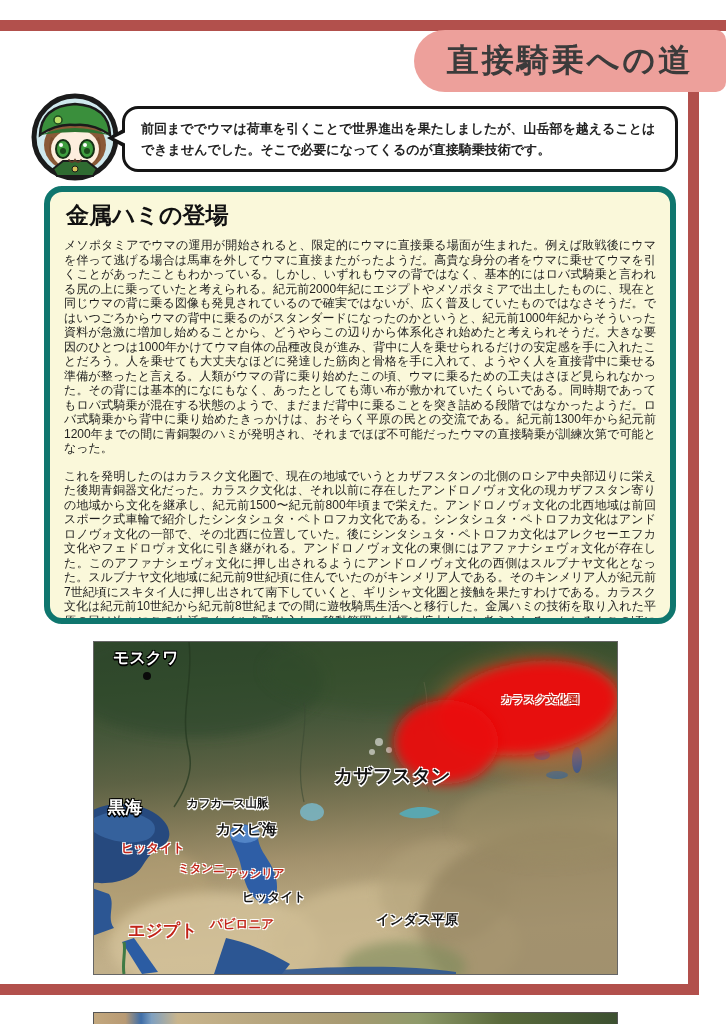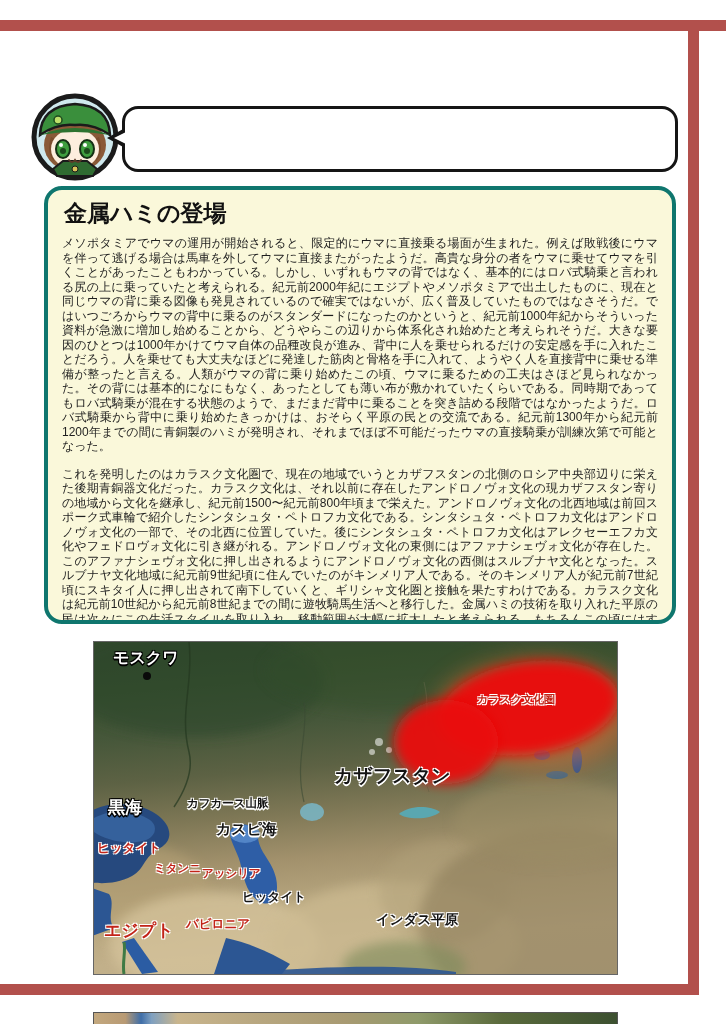--- a/index.html
+++ b/index.html
@@ -21,49 +21,52 @@
   .bubble{position:absolute;left:122px;top:106px;width:556px;height:66px;background:#ffffff;
           border:3px solid #151515;border-radius:16px;box-sizing:border-box;}
   .bubble-tail-outer{position:absolute;left:-18px;top:19px;width:0;height:0;
           border-top:10px solid transparent;border-bottom:10px solid transparent;border-right:18px solid #151515;}
   .bubble-tail-inner{position:absolute;left:-11px;top:23px;width:0;height:0;
           border-top:6px solid transparent;border-bottom:6px solid transparent;border-right:12px solid #ffffff;}
   .bubble-text{padding:9px 16px 0 16px;font-size:13px;font-weight:bold;color:#222222;line-height:1.62;}
 
   
   .article-box{position:absolute;left:44px;top:186px;width:632px;height:438px;background:#faf8da;
-          border:4px solid #0f766e;border-radius:18px;box-sizing:border-box;padding:6px 14px 0 14px;overflow:hidden;}
+          border:6px solid #0f766e;border-radius:18px;box-sizing:border-box;padding:6px 14px 0 14px;overflow:hidden;}
   .article-heading{font-size:23px;font-weight:bold;color:#111111;margin:2px 0 7px 2px;}
   .article-para{font-size:12px;line-height:1.21;color:#1e1e1e;text-align:justify;margin:0 0 13px 0;}
 
   
   .map{position:absolute;left:93px;top:641px;width:523px;height:332px;border:1px solid #666666;overflow:hidden;
        background:linear-gradient(175deg,#32482c 0%,#3a5130 14%,#46573a 26%,#5d6244 38%,
                    #7f7856 50%,#a2916c 62%,#b7a67f 74%,#c2b08a 86%,#bfae89 100%);}
   .map svg{position:absolute;left:0;top:0;}
   .mlabel{position:absolute;font-weight:bold;white-space:nowrap;line-height:1;}
   .ml-white{color:#ffffff;text-shadow:-1px -1px 0 #000,1px -1px 0 #000,-1px 1px 0 #000,1px 1px 0 #000,0 2px 0 #000;}
   .ml-black{color:#141414;text-shadow:-1px -1px 0 #fff,1px -1px 0 #fff,-1px 1px 0 #fff,1px 1px 0 #fff,0 2px 0 #fff;}
-  .ml-red{color:#c22418;text-shadow:-1px -1px 0 #fff,1px -1px 0 #fff,-1px 1px 0 #fff,1px 1px 0 #fff;}
+  .ml-red{color:#c22418;text-shadow:-1px -1px 0 #fff,1px -1px 0 #fff,-1px 1px 0 #fff,1px 1px 0 #fff;margin-left:24px;}
   .map-dot{position:absolute;width:8px;height:8px;border-radius:50%;background:#0a0a0a;}
 
   
   .next-image{position:absolute;left:93px;top:1012px;width:523px;height:12px;border:1px solid #555;border-bottom:none;
        background:linear-gradient(90deg,#c3a87e 0%,#b89a74 6%,#3f6ea8 9%,#7fa0c0 11%,#c9b58d 16%,
                    #b7a67f 32%,#a89a72 48%,#8f9a6a 62%,#5a6a3c 78%,#3c5030 100%);}
 </style>
 </head>
 <body>
 
 <div class="page">
 
   <div class="bar-top"></div>
   <div class="bar-right"></div>
   <div class="bar-bottom"></div>
 
+  <div class="banner">
+    <span class="banner-title">直接騎乗への道</span>
+  </div>
 
   <div class="avatar">
     <svg width="88" height="88" viewBox="0 0 88 88">
       <circle cx="44" cy="44" r="41" fill="#cfe9ee" stroke="#1b1b1b" stroke-width="5"></circle>
       <ellipse cx="44" cy="52" rx="31" ry="27" fill="#8a5a38"></ellipse>
       <path d="M20,44 q-5,16 3,24 l6,-20 Z" fill="#7c4e2e"></path>
       <path d="M68,44 q5,16 -3,24 l-6,-20 Z" fill="#7c4e2e"></path>
       <ellipse cx="44" cy="56" rx="24" ry="20" fill="#fdeede"></ellipse>
       <path d="M22,76 L32,68 H56 L66,76 L62,83 H26 Z" fill="#2f6b31" stroke="#1b1b1b" stroke-width="2"></path>
       <circle cx="44" cy="76" r="3" fill="#d9c35a" stroke="#1b1b1b" stroke-width="1"></circle>
@@ -76,20 +79,21 @@
       <circle cx="56" cy="58" r="3" fill="#1c4a1c"></circle>
       <circle cx="30" cy="52" r="2" fill="#ffffff"></circle>
       <circle cx="54" cy="52" r="2" fill="#ffffff"></circle>
       <path d="M38,67 q3,4 6,0 q3,4 6,0" stroke="#5a3a28" stroke-width="2" fill="none" stroke-linecap="round"></path>
     </svg>
   </div>
 
   <div class="bubble">
     <div class="bubble-tail-outer"></div>
     <div class="bubble-tail-inner"></div>
+    <div class="bubble-text">前回まででウマは荷車を引くことで世界進出を果たしましたが、山岳部を越えることはできませんでした。そこで必要になってくるのが直接騎乗技術です。</div>
   </div>
 
   <div class="article-box">
     <div class="article-heading">金属ハミの登場</div>
     <p class="article-para">メソポタミアでウマの運用が開始されると、限定的にウマに直接乗る場面が生まれた。例えば敗戦後にウマを伴って逃げる場合は馬車を外してウマに直接またがったようだ。高貴な身分の者をウマに乗せてウマを引くことがあったこともわかっている。しかし、いずれもウマの背ではなく、基本的にはロバ式騎乗と言われる尻の上に乗っていたと考えられる。紀元前2000年紀にエジプトやメソポタミアで出土したものに、現在と同じウマの背に乗る図像も発見されているので確実ではないが、広く普及していたものではなさそうだ。ではいつごろからウマの背中に乗るのがスタンダードになったのかというと、紀元前1000年紀からそういった資料が急激に増加し始めることから、どうやらこの辺りから体系化され始めたと考えられそうだ。大きな要因のひとつは1000年かけてウマ自体の品種改良が進み、背中に人を乗せられるだけの安定感を手に入れたことだろう。人を乗せても大丈夫なほどに発達した筋肉と骨格を手に入れて、ようやく人を直接背中に乗せる準備が整ったと言える。人類がウマの背に乗り始めたこの頃、ウマに乗るための工夫はさほど見られなかった。その背には基本的になにもなく、あったとしても薄い布が敷かれていたくらいである。同時期であってもロバ式騎乗が混在する状態のようで、まだまだ背中に乗ることを突き詰める段階ではなかったようだ。ロバ式騎乗から背中に乗り始めたきっかけは、おそらく平原の民との交流である。紀元前1300年から紀元前1200年までの間に青銅製のハミが発明され、それまでほぼ不可能だったウマの直接騎乗が訓練次第で可能となった。</p>
     <p class="article-para">これを発明したのはカラスク文化圏で、現在の地域でいうとカザフスタンの北側のロシア中央部辺りに栄えた後期青銅器文化だった。カラスク文化は、それ以前に存在したアンドロノヴォ文化の現カザフスタン寄りの地域から文化を継承し、紀元前1500〜紀元前800年頃まで栄えた。アンドロノヴォ文化の北西地域は前回スポーク式車輪で紹介したシンタシュタ・ペトロフカ文化である。シンタシュタ・ペトロフカ文化はアンドロノヴォ文化の一部で、その北西に位置していた。後にシンタシュタ・ペトロフカ文化はアレクセーエフカ文化やフェドロヴォ文化に引き継がれる。アンドロノヴォ文化の東側にはアファナシェヴォ文化が存在した。このアファナシェヴォ文化に押し出されるようにアンドロノヴォ文化の西側はスルブナヤ文化となった。スルブナヤ文化地域に紀元前9世紀頃に住んでいたのがキンメリア人である。そのキンメリア人が紀元前7世紀頃にスキタイ人に押し出されて南下していくと、ギリシャ文化圏と接触を果たすわけである。カラスク文化は紀元前10世紀から紀元前8世紀までの間に遊牧騎馬生活へと移行した。金属ハミの技術を取り入れた平原の民は次々にこの生活スタイルを取り入れ、移動範囲が大幅に拡大したと考えられる。もちろんこの頃にはすでにロバ式騎乗から背中に乗る今と同じ騎乗方法になっていたが、平原の人々は相変わらず薄い布を鞍の代わりにする程度だった。このような鞍を軟式鞍と言う。現在一般的に使われているのは硬式鞍だが、この時代にはまだ登場していない。</p>
   </div>
 
   <div class="map">
     <svg width="523" height="332" viewBox="0 0 523 332">

